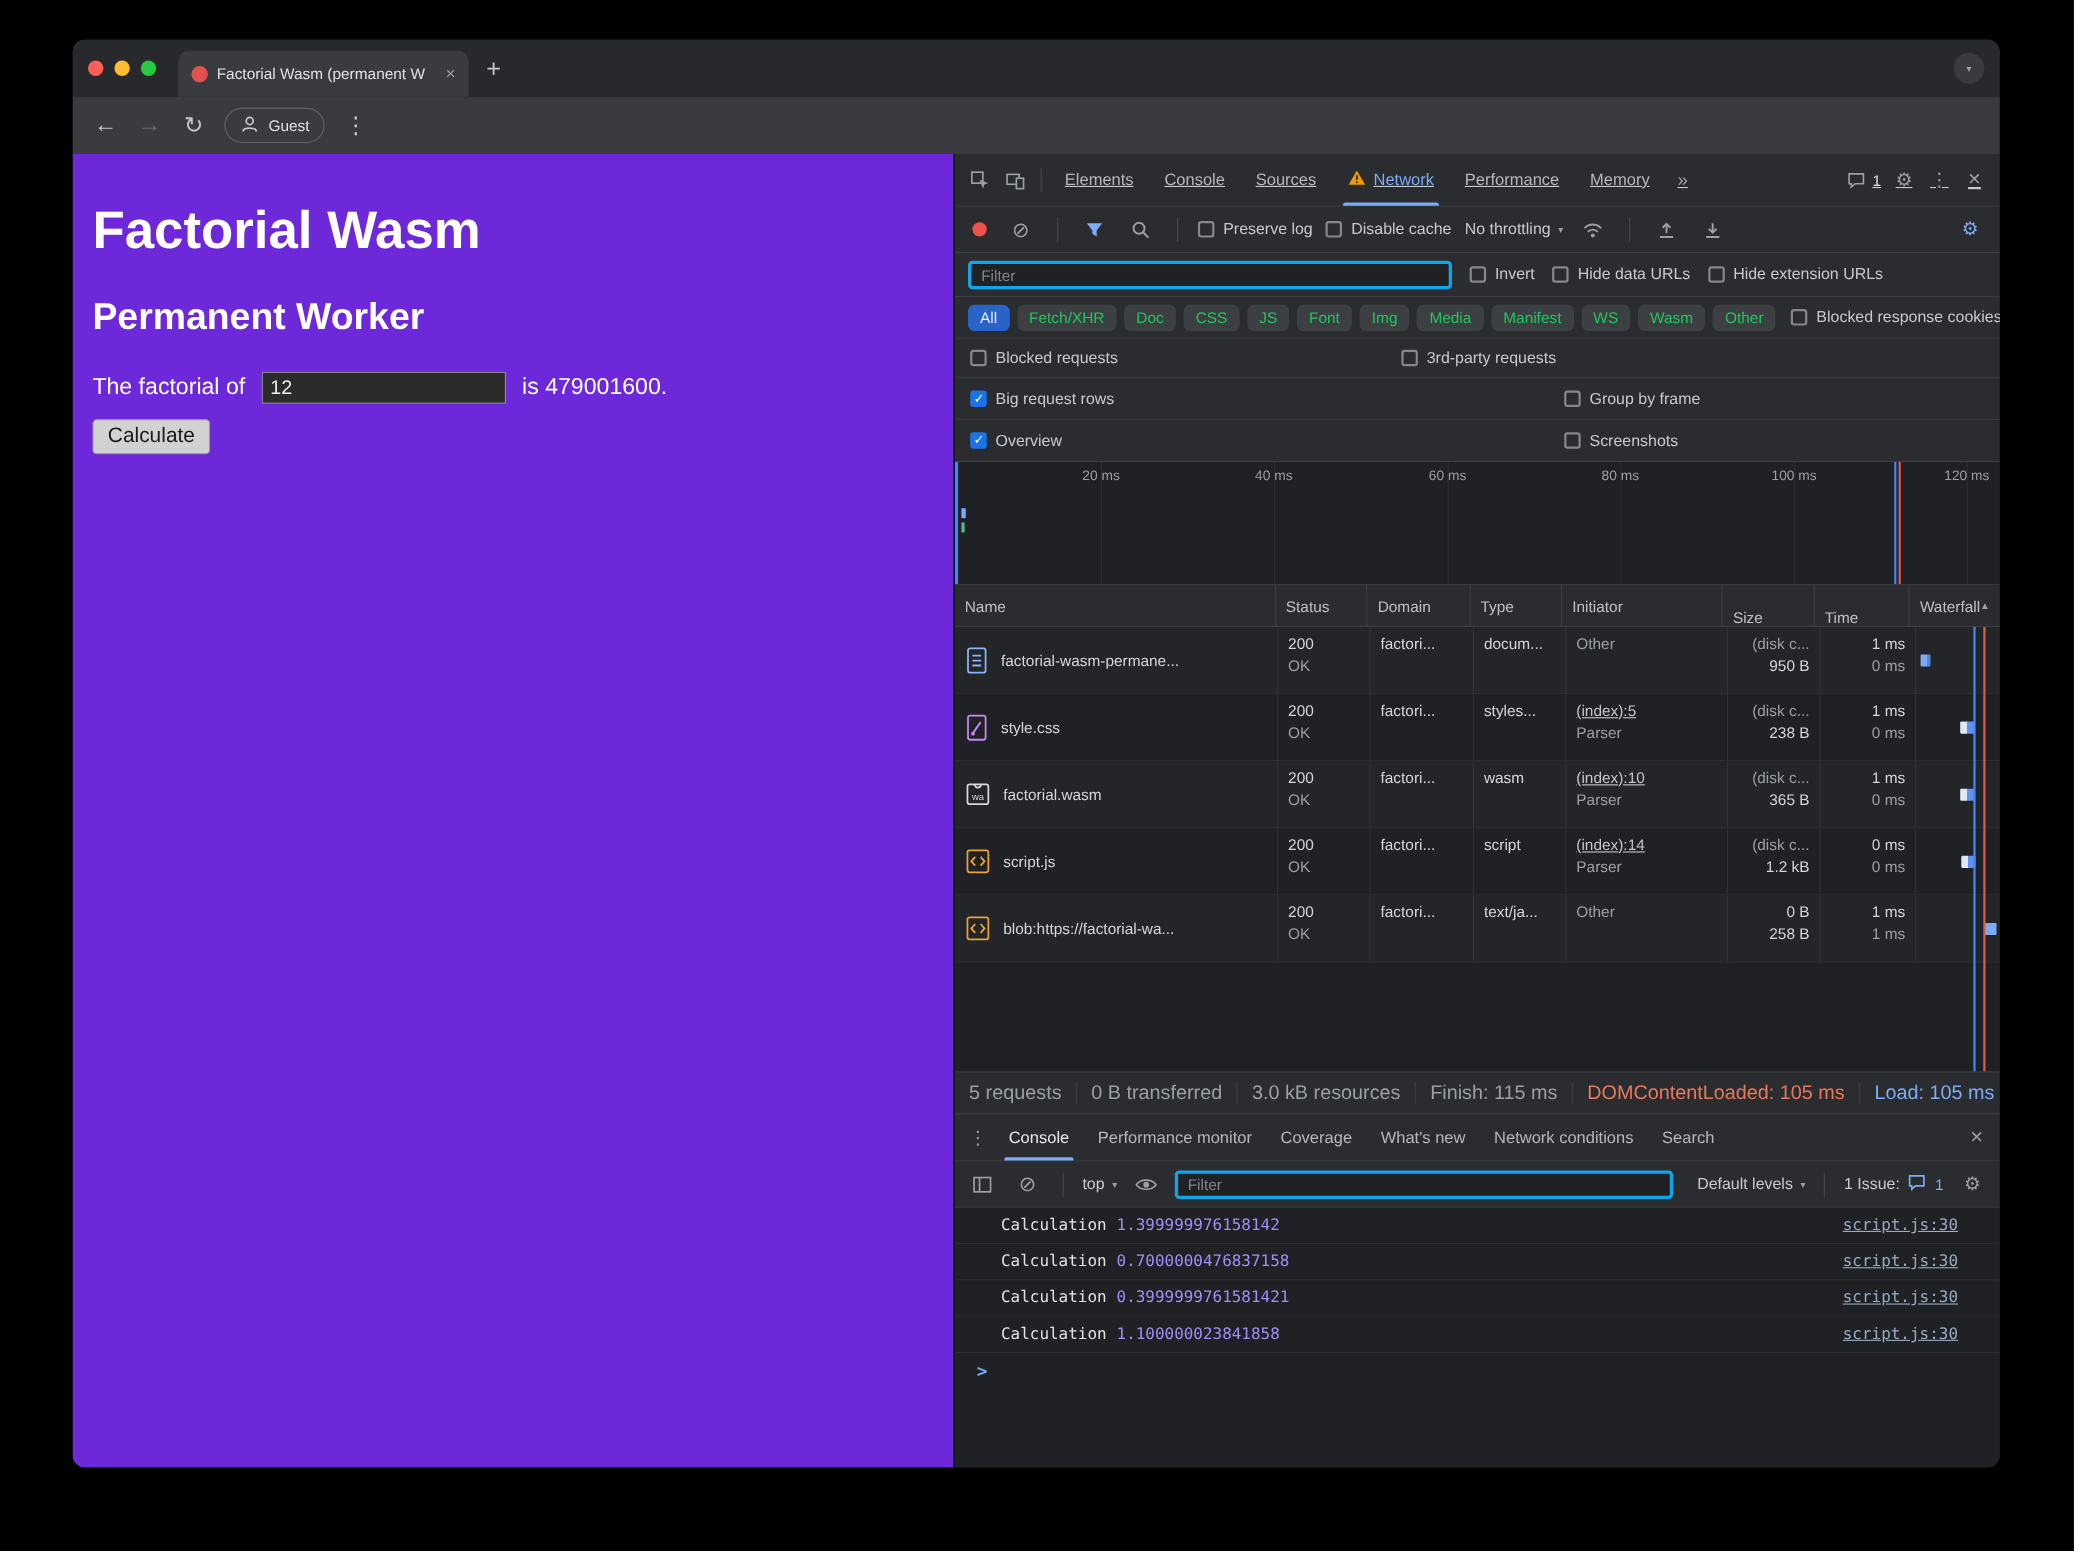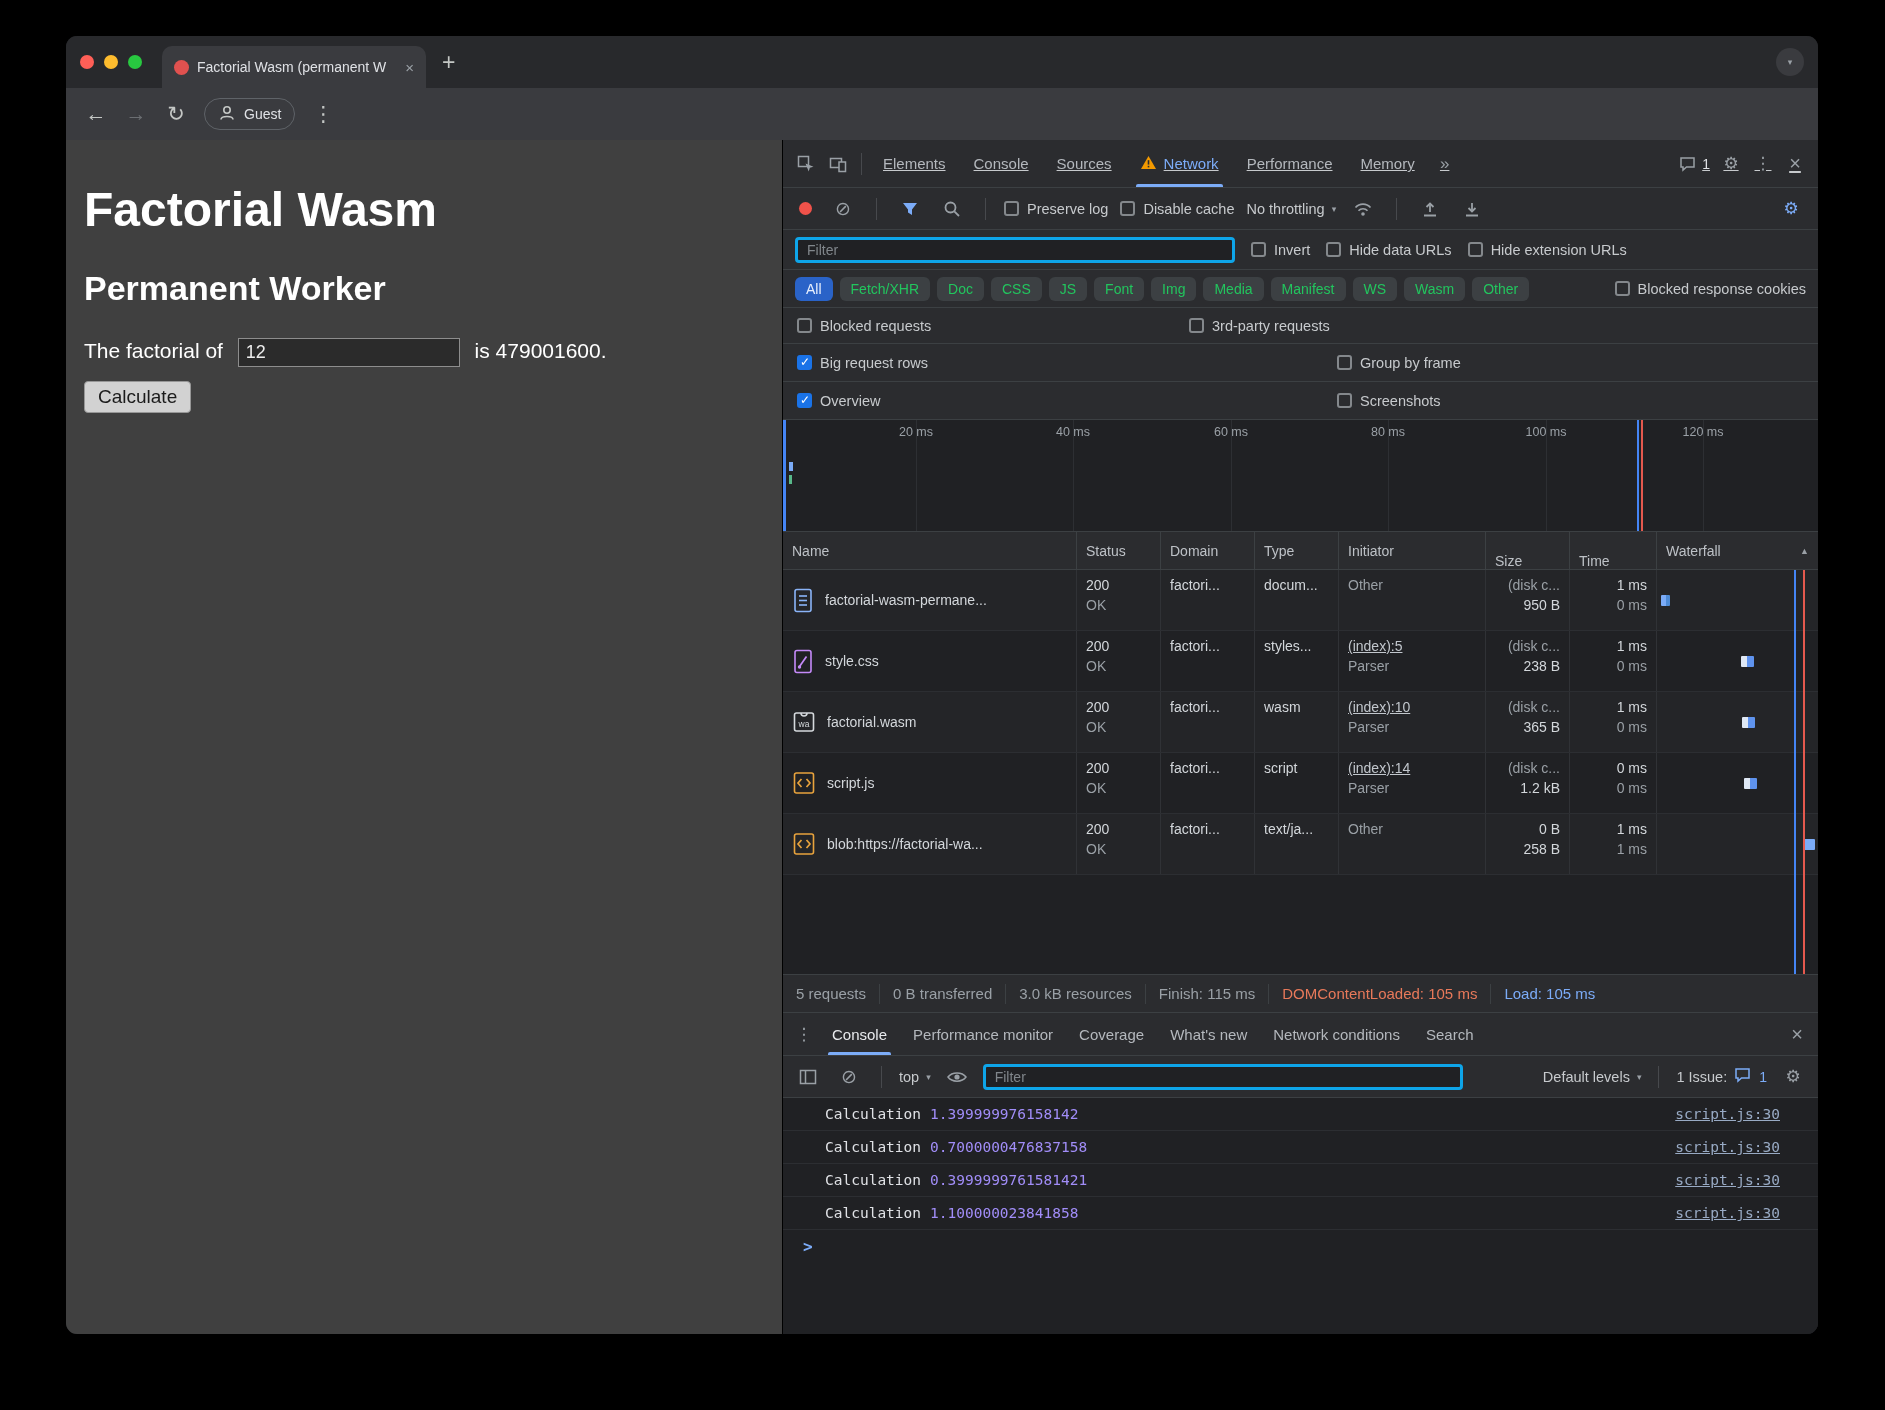--- a/index.html
+++ b/index.html
@@ -33,21 +33,21 @@
             font-size:21px; color:#c4c7c5; border-radius:50%; flex:none; }
   .navico.dim { color:#6b6e72; }
   .urlbar { flex:1; height:34px; background:#202124; border-radius:17px; display:flex;
             align-items:center; padding:0 14px; gap:10px; margin:0 10px; }
   .urltext { font-size:15px; color:#dfe1e5; flex:1; }
   .guest { height:32px; border:1px solid #5f6368; border-radius:16px; display:flex;
            align-items:center; gap:8px; padding:0 13px; color:#dfe1e5; font-size:14px; margin:0 6px; }
 
   
   .content { flex:1; display:flex; min-height:0; }
-  .pagearea { width:716px; flex:none; background:#404040; color:#fff; padding:12px 18px; }
+  .pagearea { width:801px; flex:none; background:#6d28d9; color:#fff; padding:12px 18px; }
   .pagearea h1 { font-size:48px; font-weight:bold; margin:30px 0 26px; }
   .pagearea h2 { font-size:34px; font-weight:bold; margin:32px 0 30px; }
   .pline { font-size:21px; margin:16px 0 14px; }
   .factorial-input { width:222px; height:29px; background:#2b2b2b; border:1px solid #8d8d8d;
                      color:#ececec; font-size:18px; padding:0 7px; margin:0 9px; vertical-align:middle;
                      font-family:"Liberation Sans",sans-serif; }
   .calc { font-size:19px; padding:4px 13px; background:#d2d2d2; color:#1b1b1b;
           border:1px solid #979797; border-radius:4px; font-family:"Liberation Sans",sans-serif; }
 
   
@@ -117,21 +117,21 @@
   .c-time  { width:87px; align-items:flex-end; }
   .c-water { flex:1; position:relative; border-right:none; }
   .l1 { color:#d3d7db; white-space:nowrap; overflow:hidden; }
   .l2 { color:#9aa0a6; white-space:nowrap; }
   .initlink { color:#c2c7cd; text-decoration:underline; white-space:nowrap; }
   .rowicon { flex:none; display:flex; }
   .mk { position:absolute; top:0; bottom:0; width:2px; z-index:3; }
   .wbar { position:absolute; top:25px; height:11px; border-radius:1px; z-index:2; }
 
   .dt-summary { height:38px; display:flex; align-items:center; background:#2b2c2f;
-                border-top:1px solid #3c4043; font-size:15px; color:#9aa0a6; flex:none; }
+                border-top:1px solid #3c4043; font-size:18px; color:#9aa0a6; flex:none; }
   .sitem { padding:0 13px; height:20px; display:flex; align-items:center;
            border-right:1px solid #3c4043; white-space:nowrap; }
   .sdcl { color:#e8795a; } .sload { color:#7cacf8; }
 
   
   .dt-drawertabs { height:44px; padding:0 6px; border-top:1px solid #3c4043; }
   .drtab { height:100%; display:flex; align-items:center; padding:0 13px; font-size:15px;
            color:#b4b8bd; position:relative; white-space:nowrap; }
   .drtab.active { color:#e8eaed; }
   .drtab.active::after { content:""; position:absolute; left:9px; right:9px; bottom:0;

